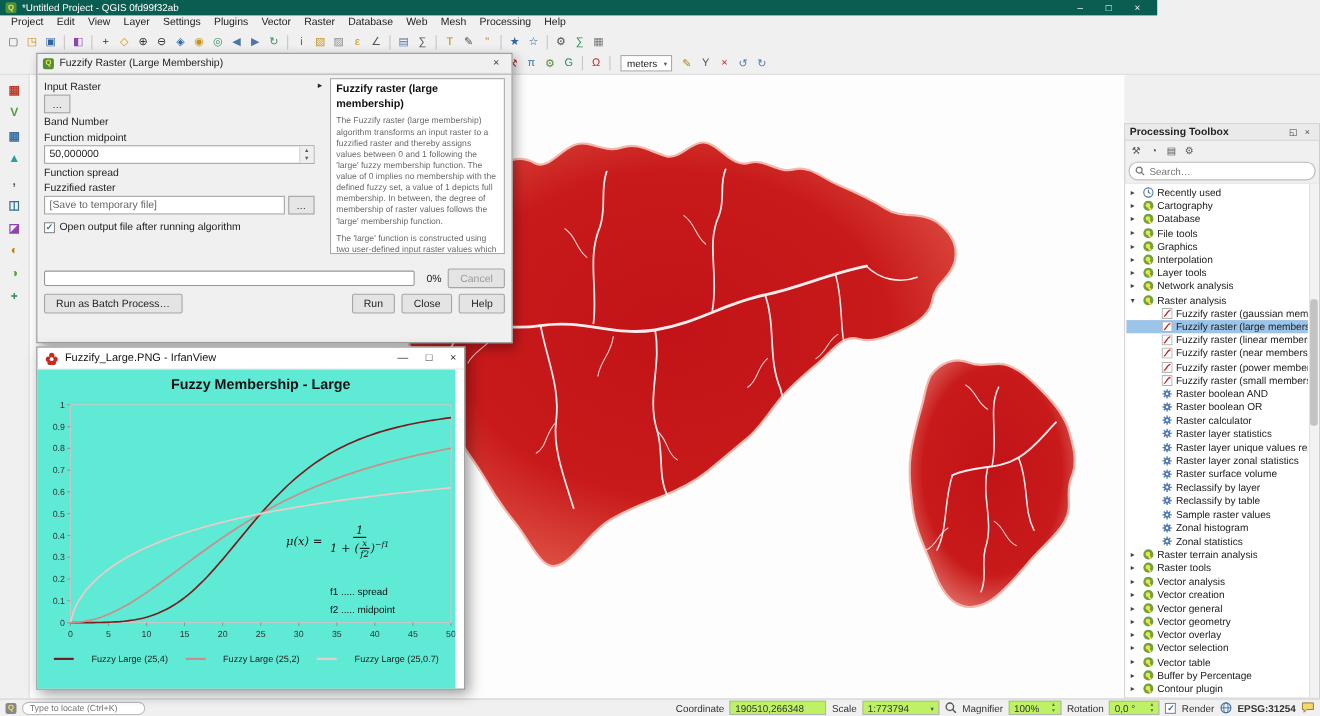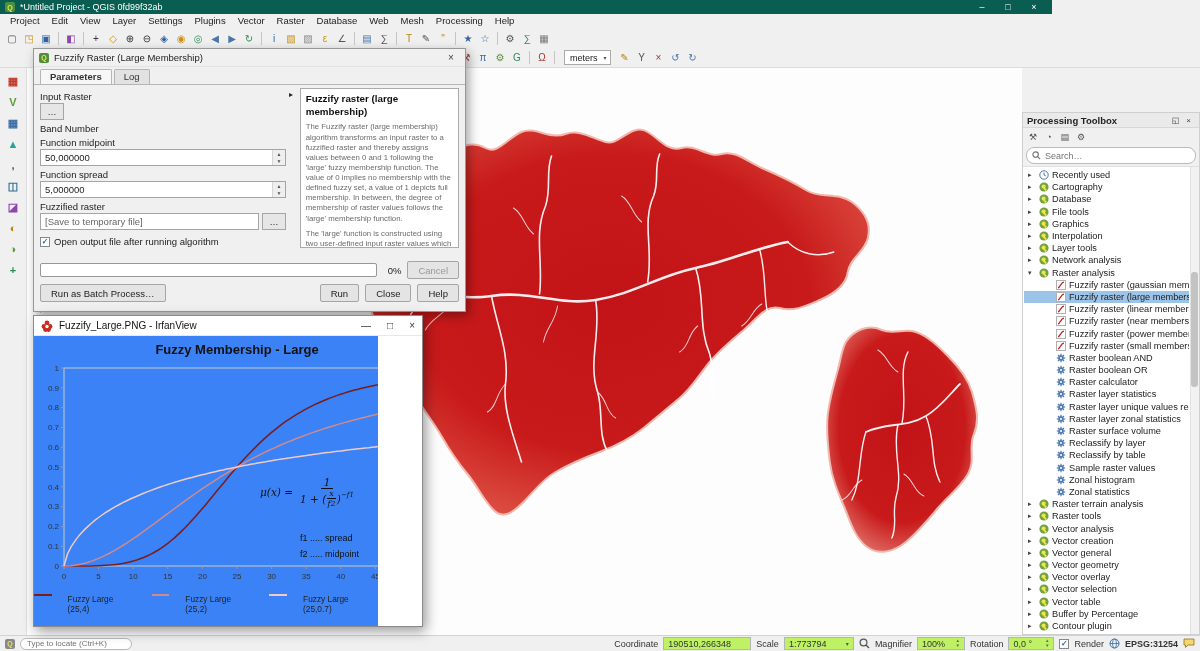--- a/index.html
+++ b/index.html
@@ -85,23 +85,23 @@
   .plabel{font-size:9.5px;width:18px;text-align:right}
   .btn{height:18px;border:1px solid #a5a5a5;background:#e4e4e4;font-size:9.5px;display:inline-flex;align-items:center;justify-content:center;padding:0 10px;border-radius:2px;color:#222}
   .btn.disabled{color:#9a9a9a}
   .btn-row{display:flex;align-items:center;gap:6px;padding:5px 6px 0}
   .btn-spacer{flex:1}
 
   
   #irfan{position:absolute;left:33px;top:315px;width:390px;height:312px;background:#fff;border:1px solid #8a8a8a;box-shadow:3px 4px 12px rgba(0,0,0,.4);z-index:40}
   .iv-title{height:20px;display:flex;align-items:center;gap:6px;padding:0 7px;border-bottom:1px solid #e8e8e8;font-size:10px;color:#111}
   .iv-btns{margin-left:auto;display:flex;gap:16px;font-size:10px;color:#333}
-  .iv-content{position:relative;width:344px;height:290px;background:#3b82f6;overflow:hidden}
+  .iv-content{position:relative;width:380px;height:290px;background:#5eead4;overflow:hidden}
   .legend-row{position:absolute;left:0;top:258px;width:100%;display:flex;justify-content:center;gap:16px;font-size:8.3px;align-items:center;color:#222}
-  .lg-item{display:flex;align-items:flex-start;gap:16px}
+  .lg-item{display:flex;align-items:center;gap:16px}
   .lg-swatch{display:inline-block;width:18px;height:0;border-top:2px solid #000}
   .formula{position:absolute;left:226px;top:140px;font-size:10.5px;font-family:"DejaVu Serif",serif;font-style:italic;display:flex;align-items:center;gap:5px;color:#111}
   .frac{display:inline-flex;flex-direction:column;align-items:center}
   .frac .top{border-bottom:1px solid #111;padding:0 3px;text-align:center}
   .frac .bot{display:flex;align-items:center;padding:0 2px}
   .frac.inner{font-size:8px;margin:0 1px}
   .frac.inner .top{padding:0 2px}
   .formula sup{font-size:7px;transform:translateY(-4px)}
   .fnotes{position:absolute;left:266px;top:194px;font-size:9px;color:#111;line-height:1.8;font-style:normal}
 </style>
@@ -758,51 +758,38 @@
       </div>
     </div>
 </div>
 
 <div id="fuzzify-dialog">
   <div class="dlg-title">
     <span class="qlogo">Q</span>
     <span>Fuzzify Raster (Large Membership)</span>
     <span class="dlg-close">×</span>
   </div>
-  <div class="tabs">
-    <span class="tab active">Parameters</span>
-    <span class="tab">Log</span>
-  </div>
   <div class="dlg-body">
     <div class="form">
       <div class="flabel">Input Raster</div>
       <div class="frow">
         <span class="dots-btn">…</span>
       </div>
       <div class="flabel">Band Number</div>
       <div class="flabel">Function midpoint</div>
       <div class="frow">
         <div class="inputbox">
           <span>50,000000</span>
           <span class="spin">
               <span>▲</span>
               <span>▼</span>
             </span>
         </div>
       </div>
       <div class="flabel">Function spread</div>
-      <div class="frow">
-        <div class="inputbox">
-          <span>5,000000</span>
-          <span class="spin">
-              <span>▲</span>
-              <span>▼</span>
-            </span>
-        </div>
-      </div>
       <div class="flabel">Fuzzified raster</div>
       <div class="frow">
         <div class="inputbox">
           <input style="color: rgb(102, 102, 102);" value="[Save to temporary file]">
         </div>
         <span class="dots-btn">…</span>
       </div>
       <div class="chk-row">
         <span class="chk">✓</span>
         <span>Open output file after running algorithm</span>

